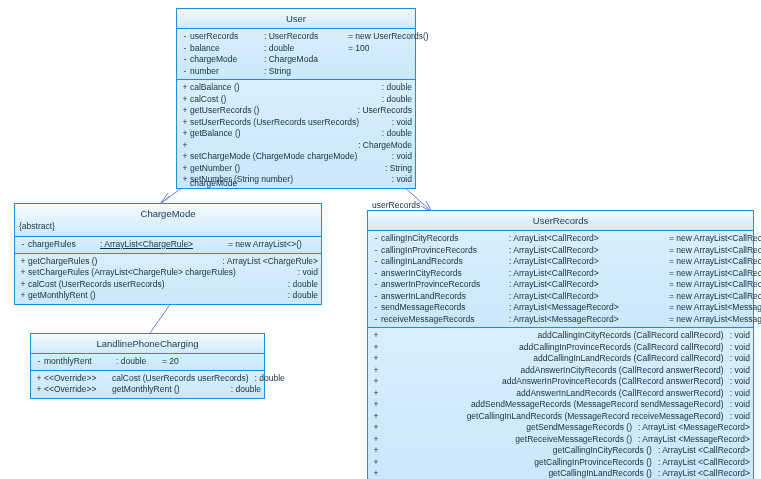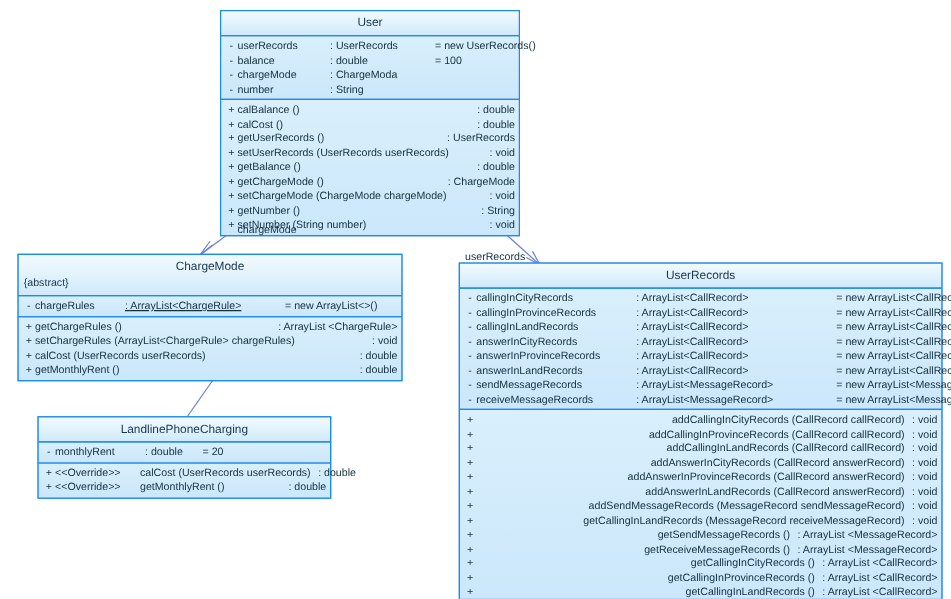--- a/index.html
+++ b/index.html
@@ -25,21 +25,21 @@
   svg.connectors {
     position: absolute;
     left: 0; top: 0;
     width: 761px;
     height: 479px;
     pointer-events: none;
   }
   .uml-class {
     position: absolute;
     border: 1px solid #1a8fe0;
-    background: #3b82f6;
+    background: #4d7c0f;
     box-sizing: border-box;
     box-shadow: 0 0 0 0 rgba(0,0,0,0);
   }
   .uml-header {
     position: relative;
     background: linear-gradient(to bottom, #f2fafe 0%, #e3f3fc 45%, #cfeafb 100%);
     border-bottom: 1px solid #1a8fe0;
     text-align: center;
     font-size: 9.5px;
     line-height: 13px;
@@ -189,21 +189,20 @@
         <span class="nm">setUserRecords (UserRecords userRecords)</span>
         <span class="rt">: void</span>
       </div>
       <div class="row">
         <span class="vis">+</span>
         <span class="nm">getBalance ()</span>
         <span class="rt">: double</span>
       </div>
       <div class="row">
         <span class="vis">+</span>
-        <span class="nm">getChargeMode ()</span>
         <span class="rt">: ChargeMode</span>
       </div>
       <div class="row">
         <span class="vis">+</span>
         <span class="nm">setChargeMode (ChargeMode chargeMode)</span>
         <span class="rt">: void</span>
       </div>
       <div class="row">
         <span class="vis">+</span>
         <span class="nm">getNumber ()</span>

